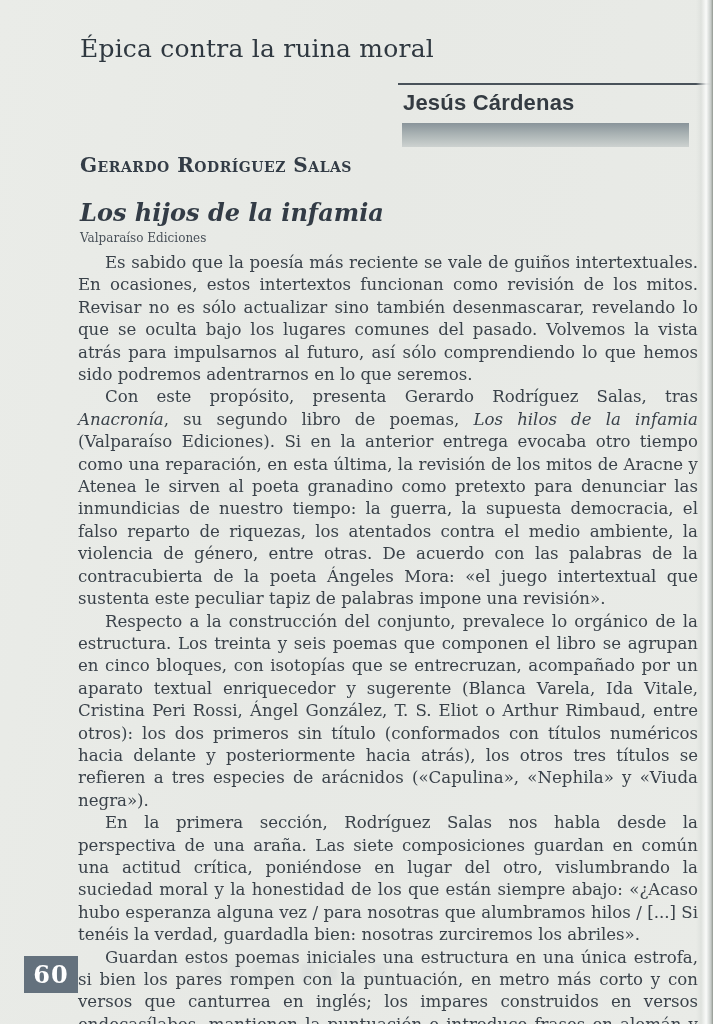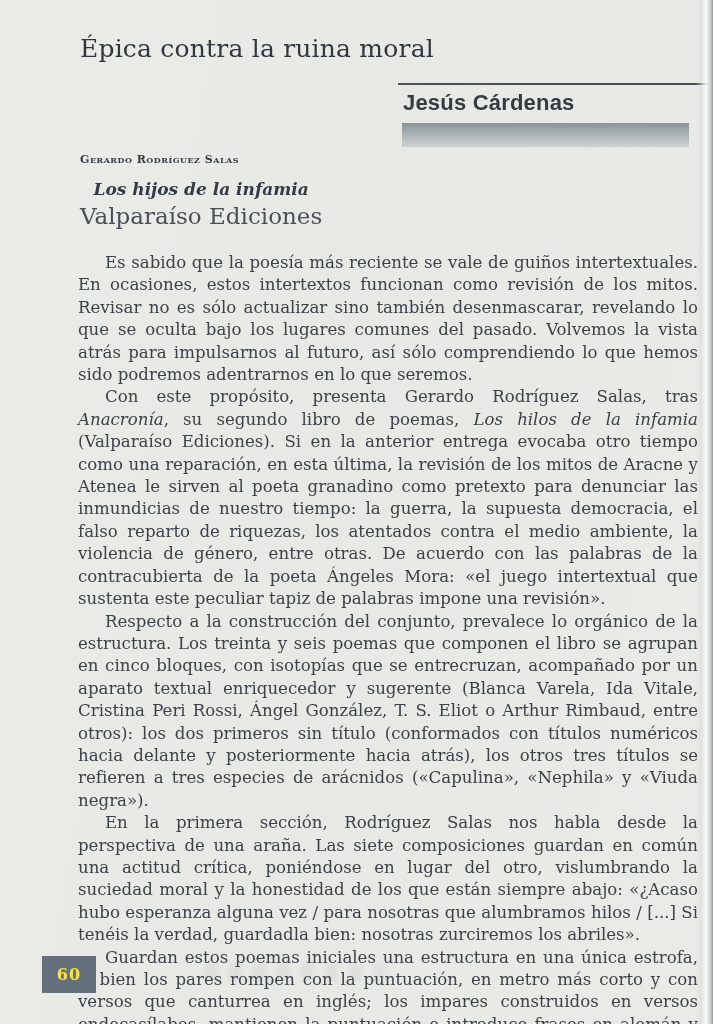--- a/index.html
+++ b/index.html
@@ -50,57 +50,57 @@
   }
 
   .accent-bar {
     position: absolute; left: 402px; top: 123px;
     width: 287px; height: 24px;
     background: linear-gradient(180deg, #89949a 0%, #a9b2b3 45%, #cdd2d0 100%);
   }
 
   .book-info { position: absolute; left: 80px; top: 153px; }
   .book-author {
-    font-size: 11px; font-weight: 700;
+    font-size: 20px; font-weight: 700;
     font-variant: small-caps;
     letter-spacing: 0.5px;
     color: #333c46;
   }
   .book-title {
-    margin-top: 13px;
-    font-size: 17px; font-weight: 700; font-style: italic;
+    margin-top: 21px;
+    font-size: 24px; font-weight: 700; font-style: italic;
     color: #333c46;
     text-align: center;
   }
   .book-publisher {
     margin-top: 4px;
-    font-size: 23px;
+    font-size: 12px;
     color: #485058;
   }
 
   .article-body {
     position: absolute; left: 78px; top: 252px; width: 620px;
     font-size: 16.6px; line-height: 22.4px;
     text-align: justify;
     color: #3a424a;
   }
   .article-body p {
     margin: 0;
     text-indent: 27px;
     hyphens: auto; -webkit-hyphens: auto;
   }
   .article-body em { }
 
   .page-number-box {
-    position: absolute; left: 42px; top: 956px;
+    position: absolute; left: 24px; top: 956px;
     width: 54px; height: 37px;
     background: #64717d;
-    color: #fde047;
+    color: #ffffff;
     display: flex; align-items: center; justify-content: center;
-    font-size: 16px; font-weight: 700;
+    font-size: 24px; font-weight: 700;
     letter-spacing: 1px;
   }
 
   
   .bleed-smudge {
     position: absolute; left: 205px; top: 963px;
     width: 185px; height: 18px;
     opacity: 0.16;
     filter: blur(2px);
     border-radius: 3px;

